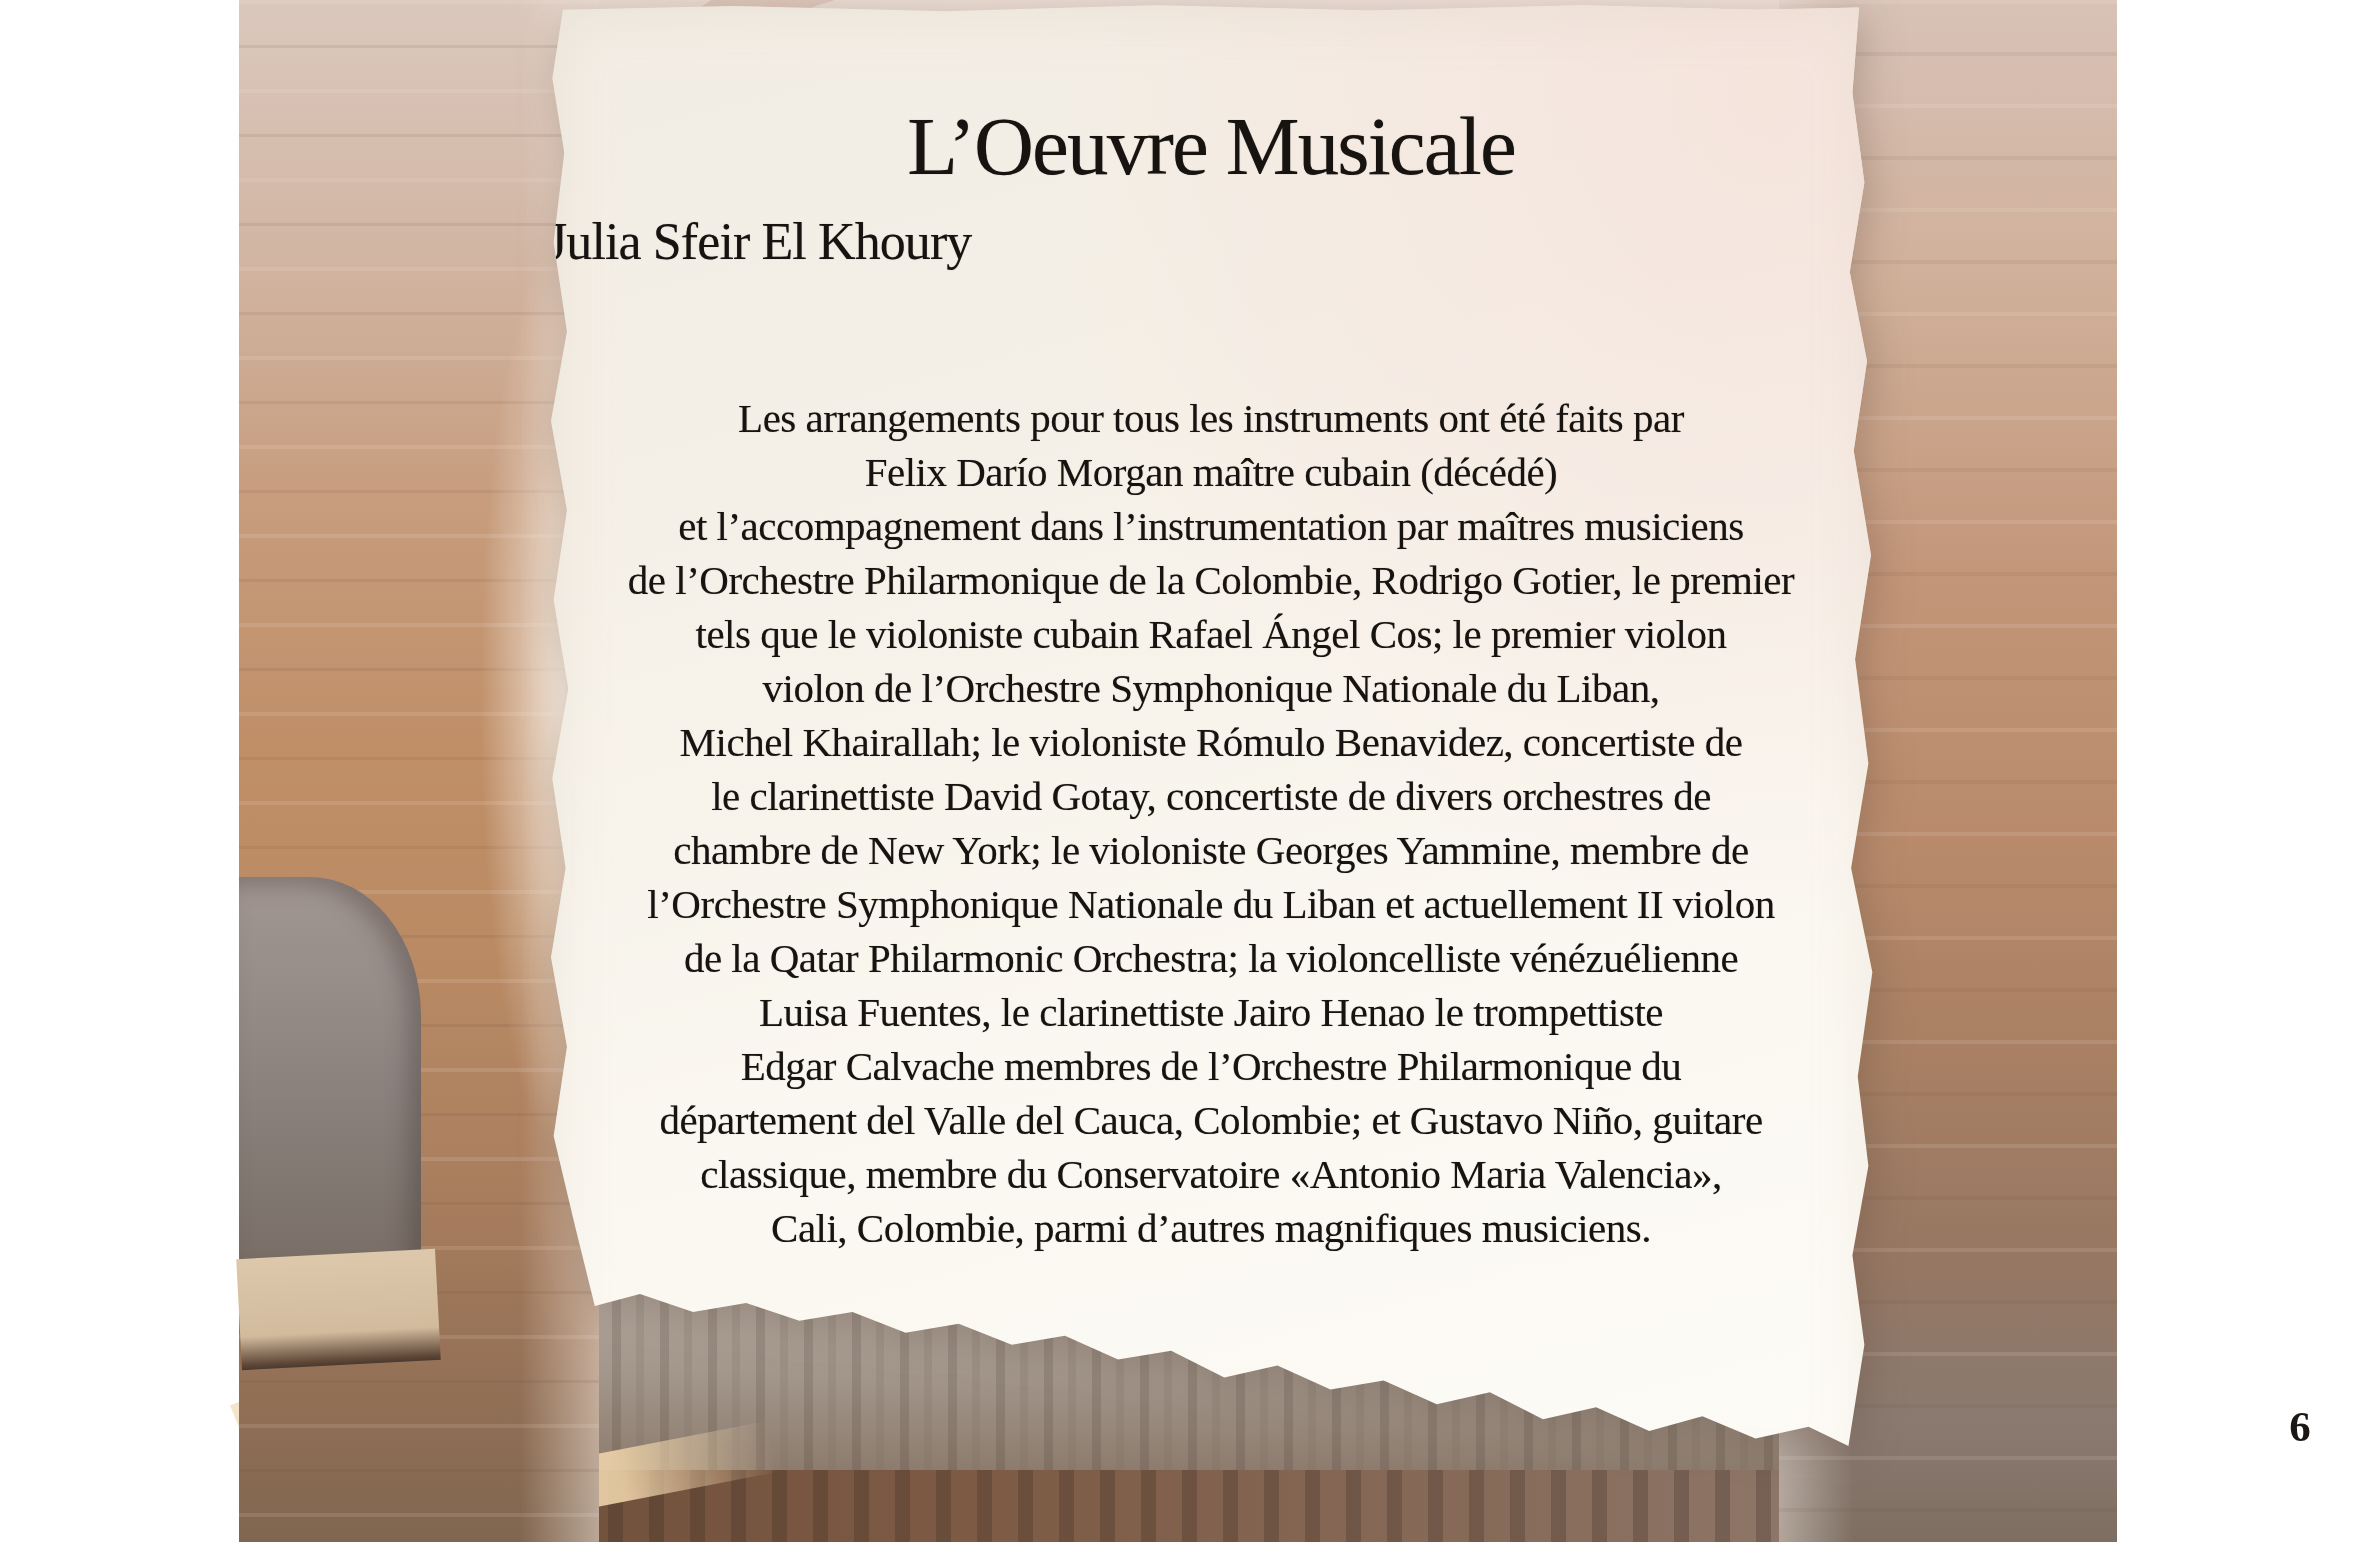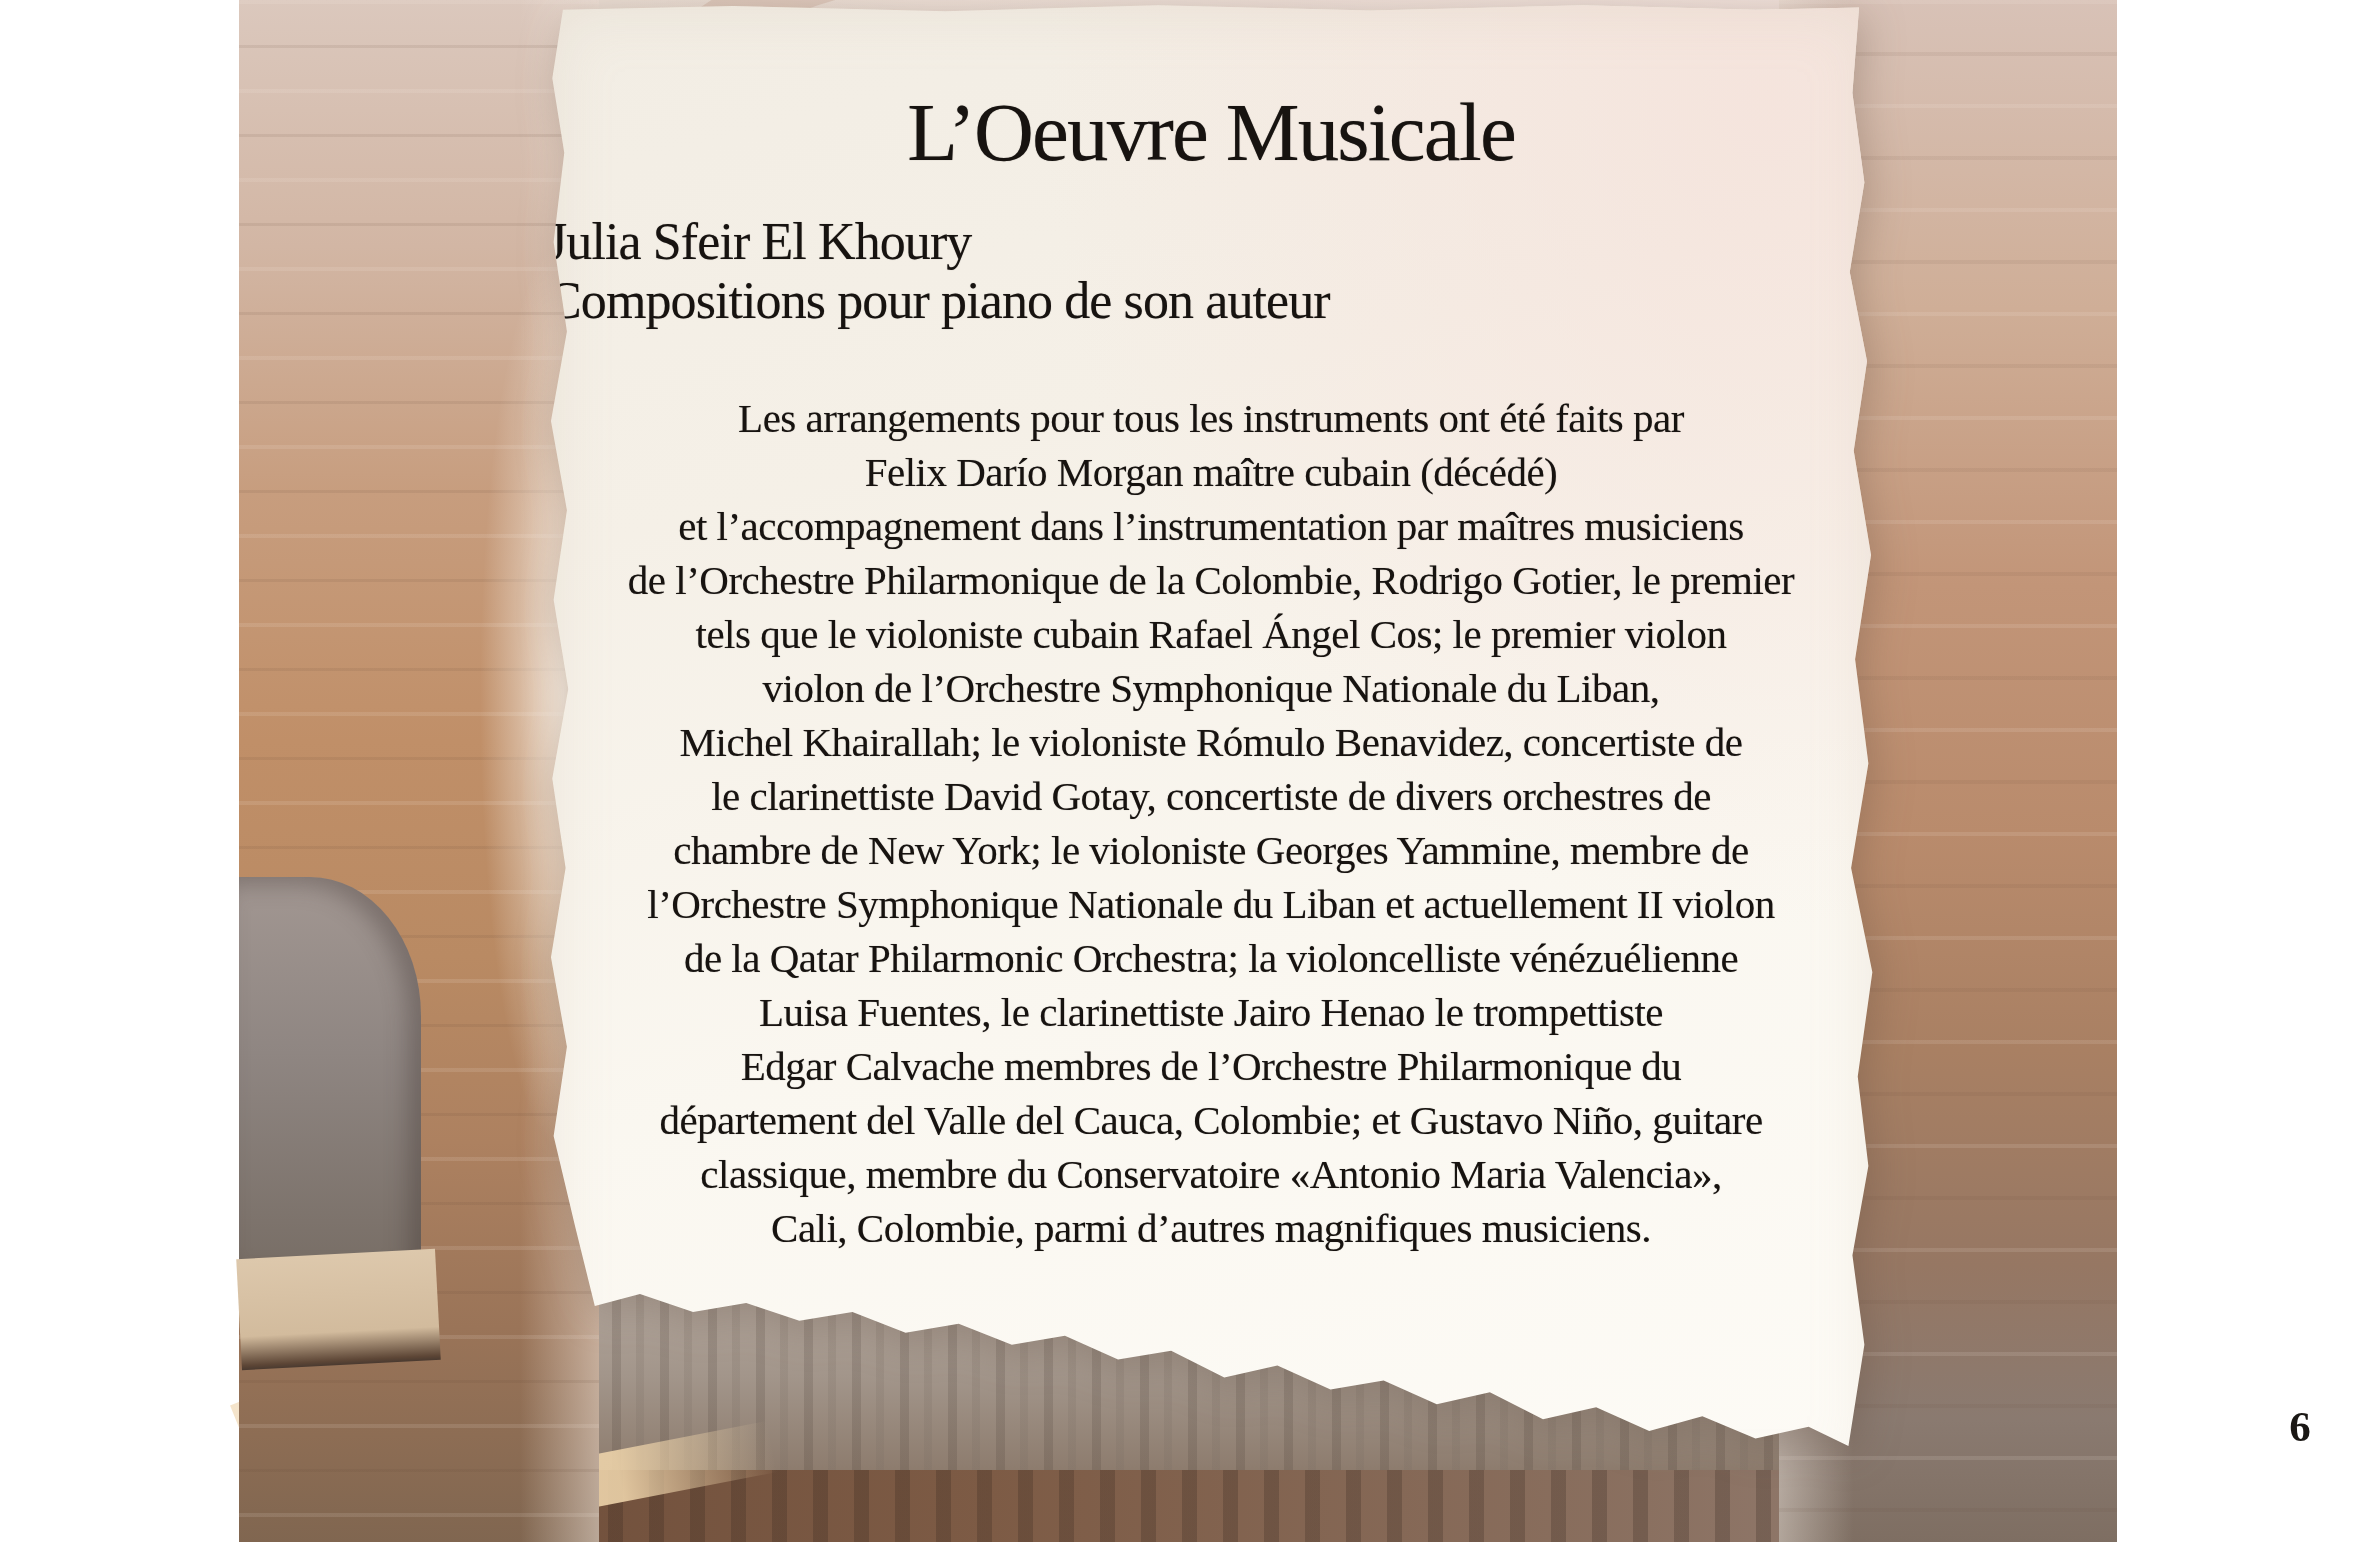--- a/index.html
+++ b/index.html
@@ -143,21 +143,21 @@
       11% 87.8%, 7% 86.6%, 3.6% 87.4%,
       2.1% 82%, 0.5% 76%, 1.5% 70%, 0.3% 64%, 1.4% 58%, 0.4% 52%, 1.6% 46%,
       0.5% 40%, 1.5% 34%, 0.3% 28%, 1.5% 22%, 0.5% 16%, 1.3% 10%, 0.4% 5%
     );
   }
 
   
   .title {
     position: absolute;
     left: 0; right: 0; top: 87px;
-    margin: 0;
+    margin: 14px;
     font-size: 83px;
     font-weight: 400;
     letter-spacing: -1.9px;
     line-height: 83px;
     text-align: center;
     text-shadow: 0 0 0.9px rgba(20,16,12,0.45);
   }
   .subtitle {
     position: absolute;
     left: 0; right: 0; top: 208px;
@@ -202,21 +202,20 @@
     <div class="sill"></div>
     <div class="haze"></div>
     <div class="pillar-right"></div>
   </div>
 
   <div class="paper-wrap">
     <div class="paper">
       <h1 class="title">L’Oeuvre Musicale</h1>
       <div class="subtitle">
           <div>Julia Sfeir El Khoury</div>
-          <div>Compositions pour piano de son auteur</div>
         </div>
       <div class="body-text">
           <div>Les arrangements pour tous les instruments ont été faits par</div>
           <div>Felix Darío Morgan maître cubain (décédé)</div>
           <div>et l’accompagnement dans l’instrumentation par maîtres musiciens</div>
           <div>de l’Orchestre Philarmonique de la Colombie, Rodrigo Gotier, le premier</div>
           <div>tels que le violoniste cubain Rafael Ángel Cos; le premier violon</div>
           <div>violon de l’Orchestre Symphonique Nationale du Liban,</div>
           <div>Michel Khairallah; le violoniste Rómulo Benavidez, concertiste de</div>
           <div>le clarinettiste David Gotay, concertiste de divers orchestres de</div>

